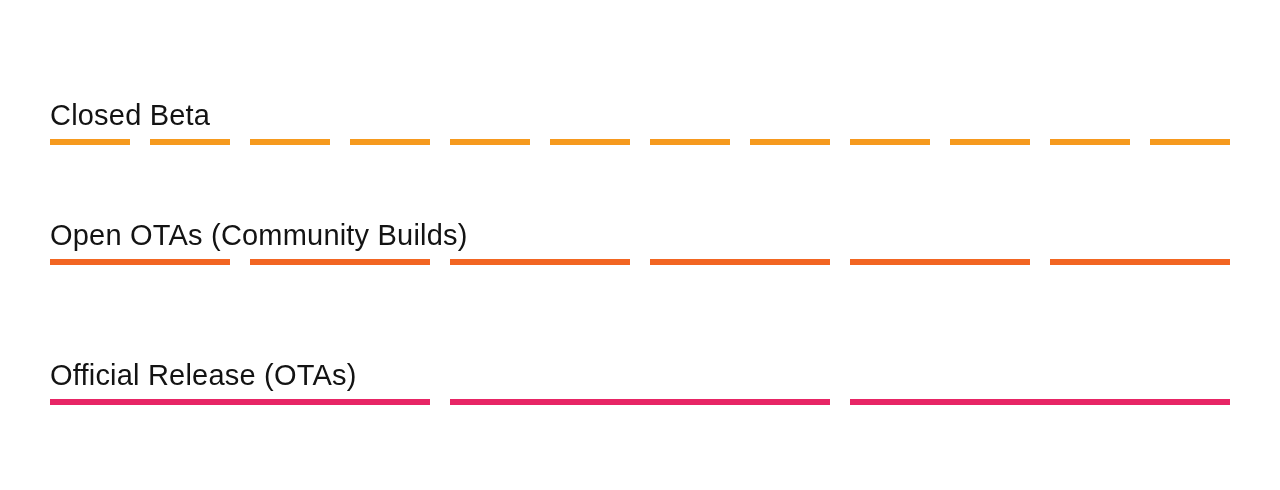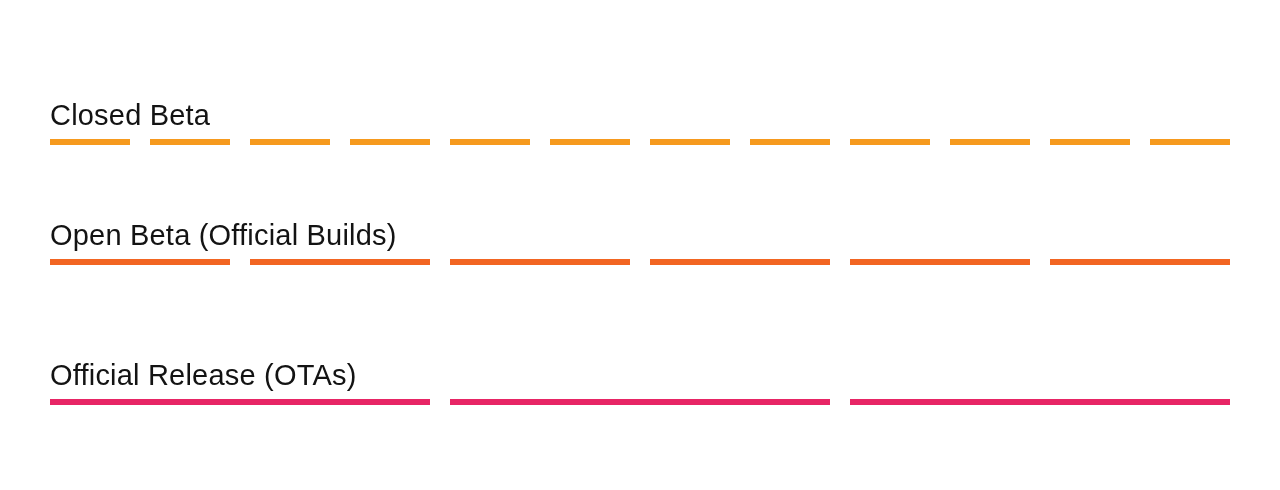--- a/index.html
+++ b/index.html
@@ -50,21 +50,21 @@
 <body>
 
 <div class="canvas">
 
   <div class="legend-row row-1" style="--c: #F69A1E; --dash: 80px; --period: 100px;">
     <span class="label">Closed Beta</span>
     <div class="line"></div>
   </div>
 
   <div class="legend-row row-2" style="--c: #F26522; --dash: 180px; --period: 200px;">
-    <span class="label">Open Beta (Official Builds)</span>
+    <span class="label">Open OTAs (Community Builds)</span>
     <div class="line"></div>
   </div>
 
   <div class="legend-row row-3" style="--c: #E72565; --dash: 380px; --period: 400px;">
     <span class="label">Official Release (OTAs)</span>
     <div class="line"></div>
   </div>
 
 </div>
 

